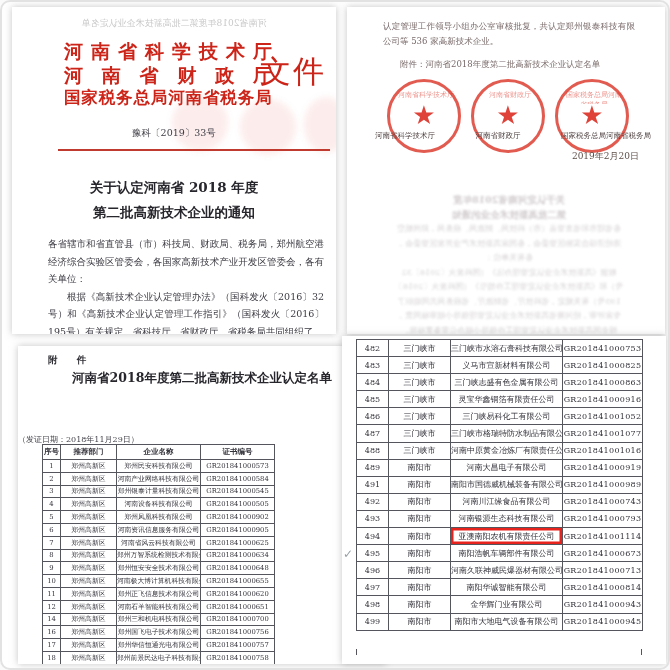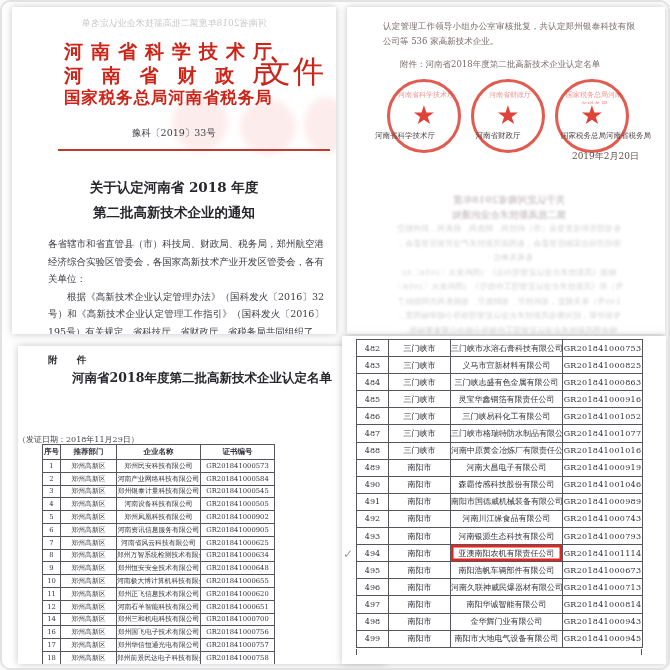--- a/index.html
+++ b/index.html
@@ -324,26 +324,20 @@
             <td>河南中原黄金冶炼厂有限责任公司</td>
             <td>GR201841001016</td>
           </tr>
           <tr>
             <td>489</td>
             <td>南阳市</td>
             <td>河南大昌电子有限公司</td>
             <td>GR201841000919</td>
           </tr>
           <tr>
-            <td>490</td>
-            <td>南阳市</td>
-            <td>森霸传感科技股份有限公司</td>
-            <td>GR201841001046</td>
-          </tr>
-          <tr>
             <td>491</td>
             <td>南阳市</td>
             <td>南阳市国德威机械装备有限公司</td>
             <td>GR201841000989</td>
           </tr>
           <tr>
             <td>492</td>
             <td>南阳市</td>
             <td>河南川江缘食品有限公司</td>
             <td>GR201841000743</td>

